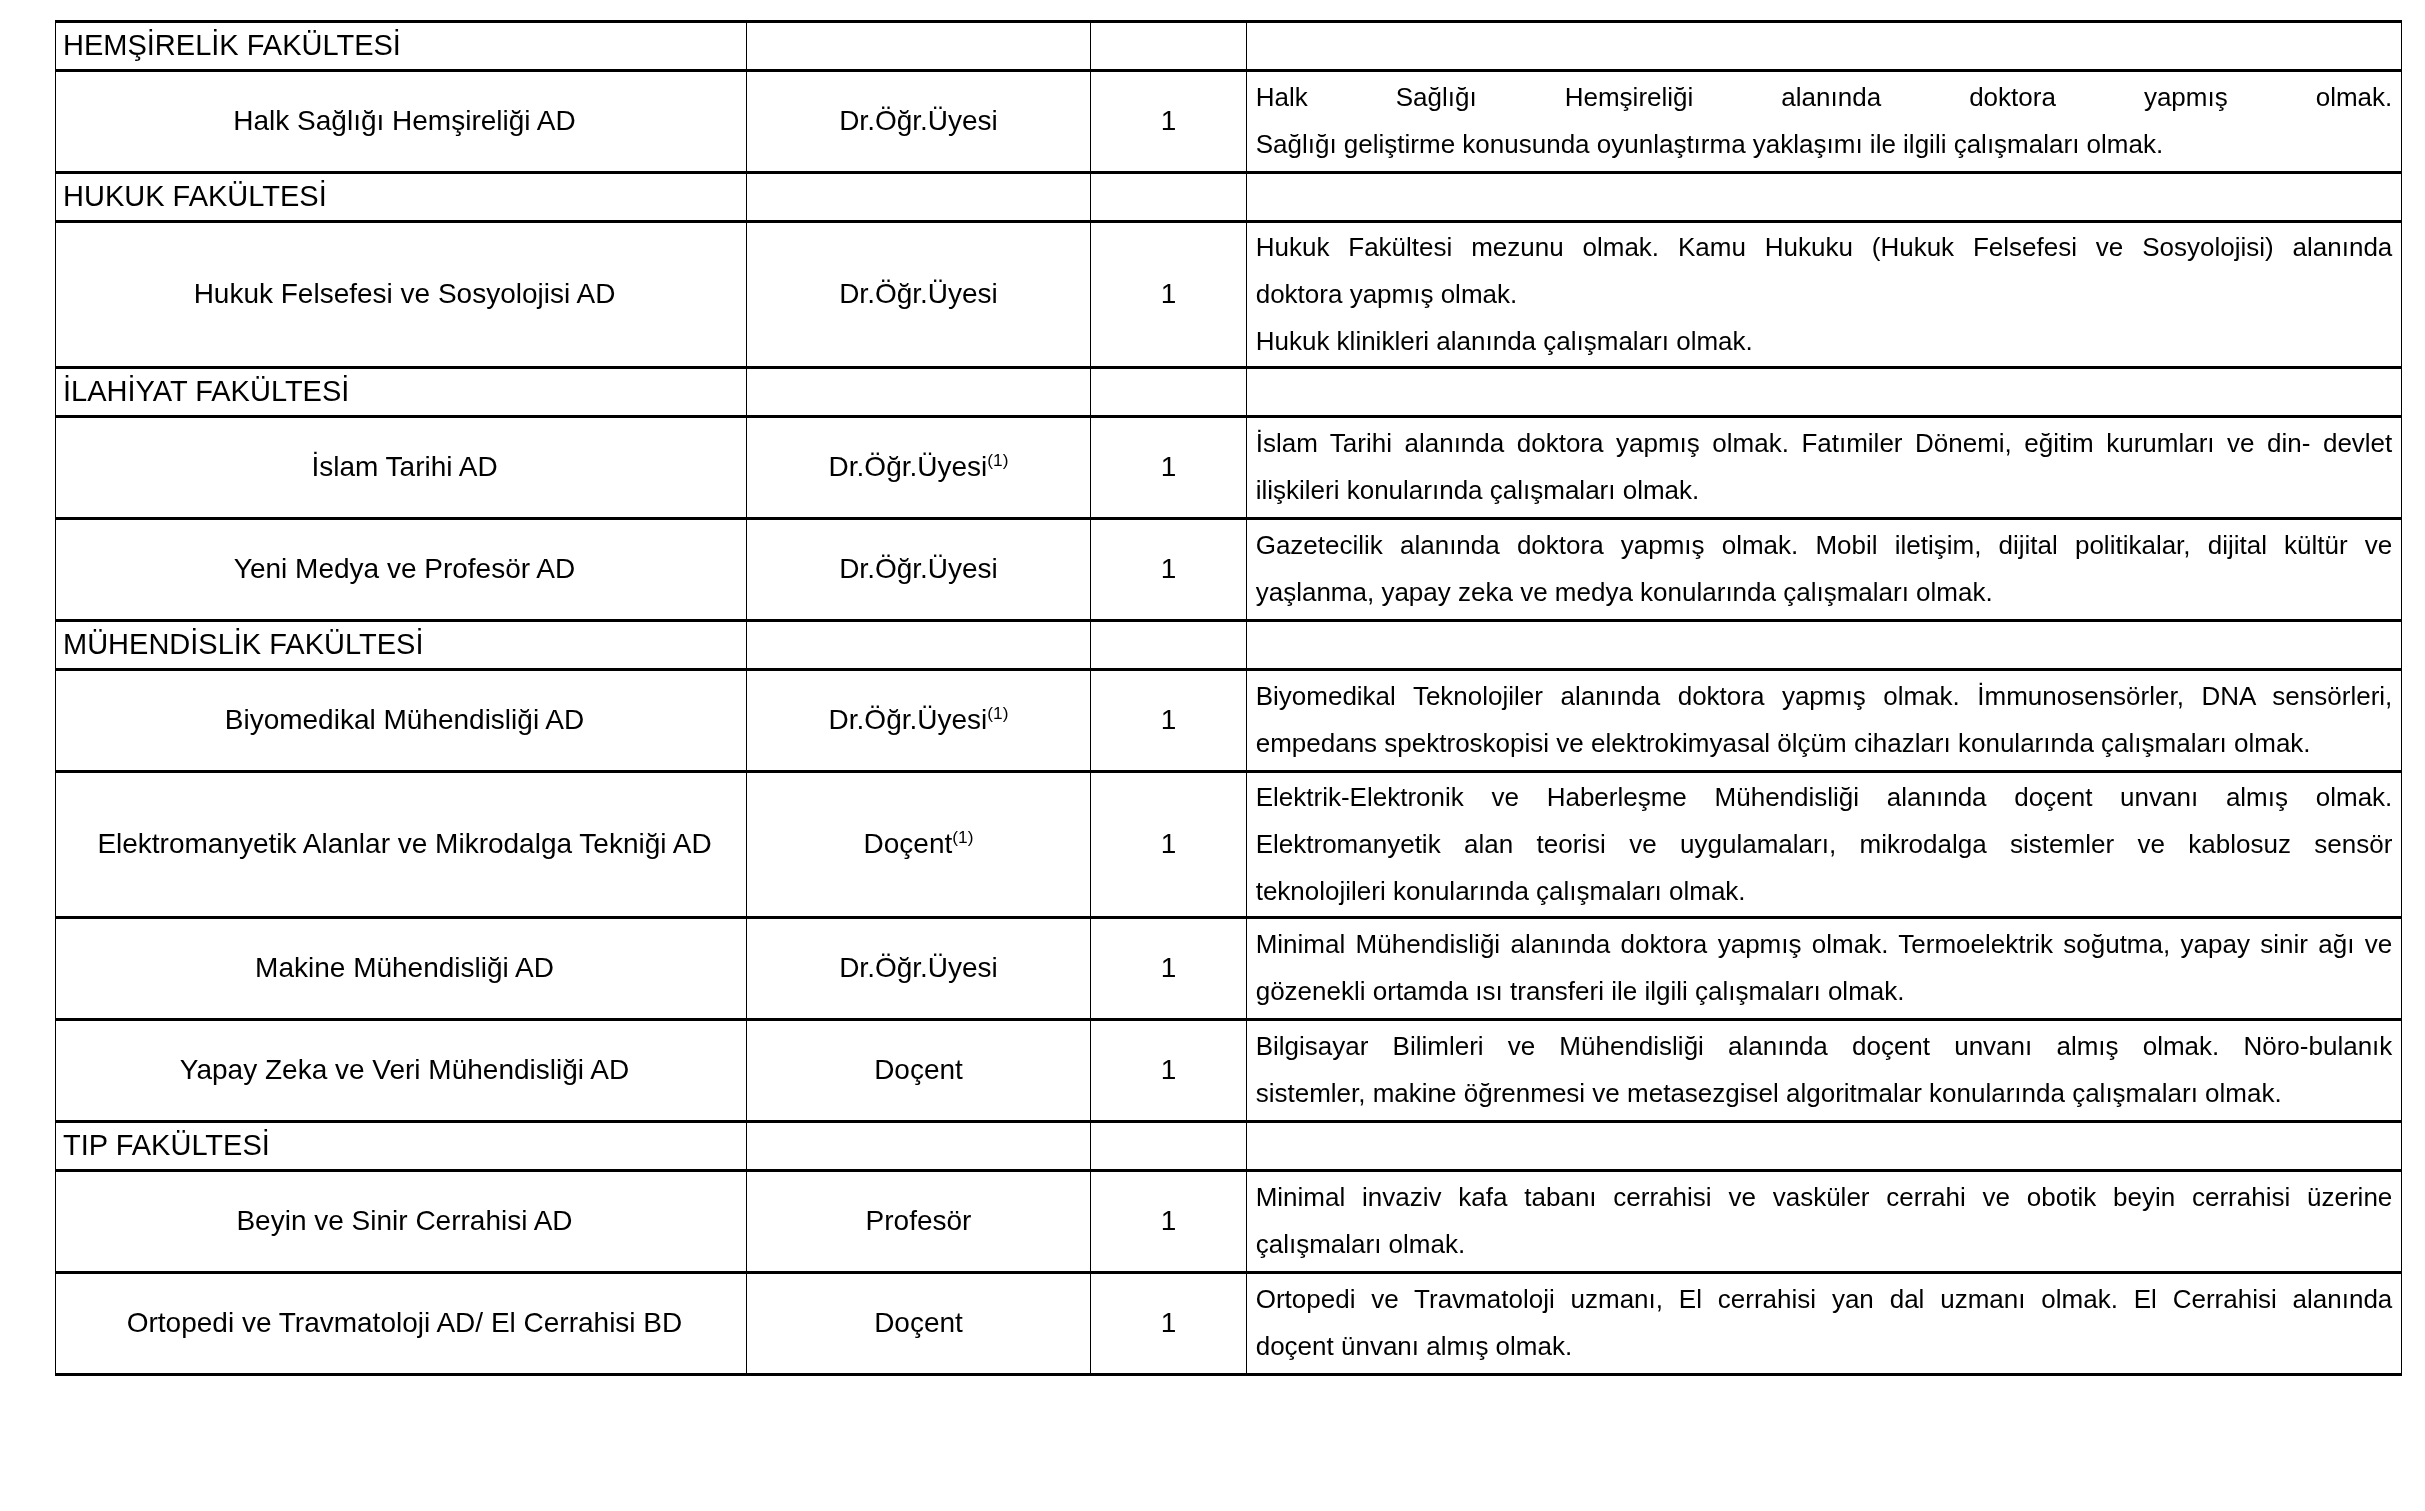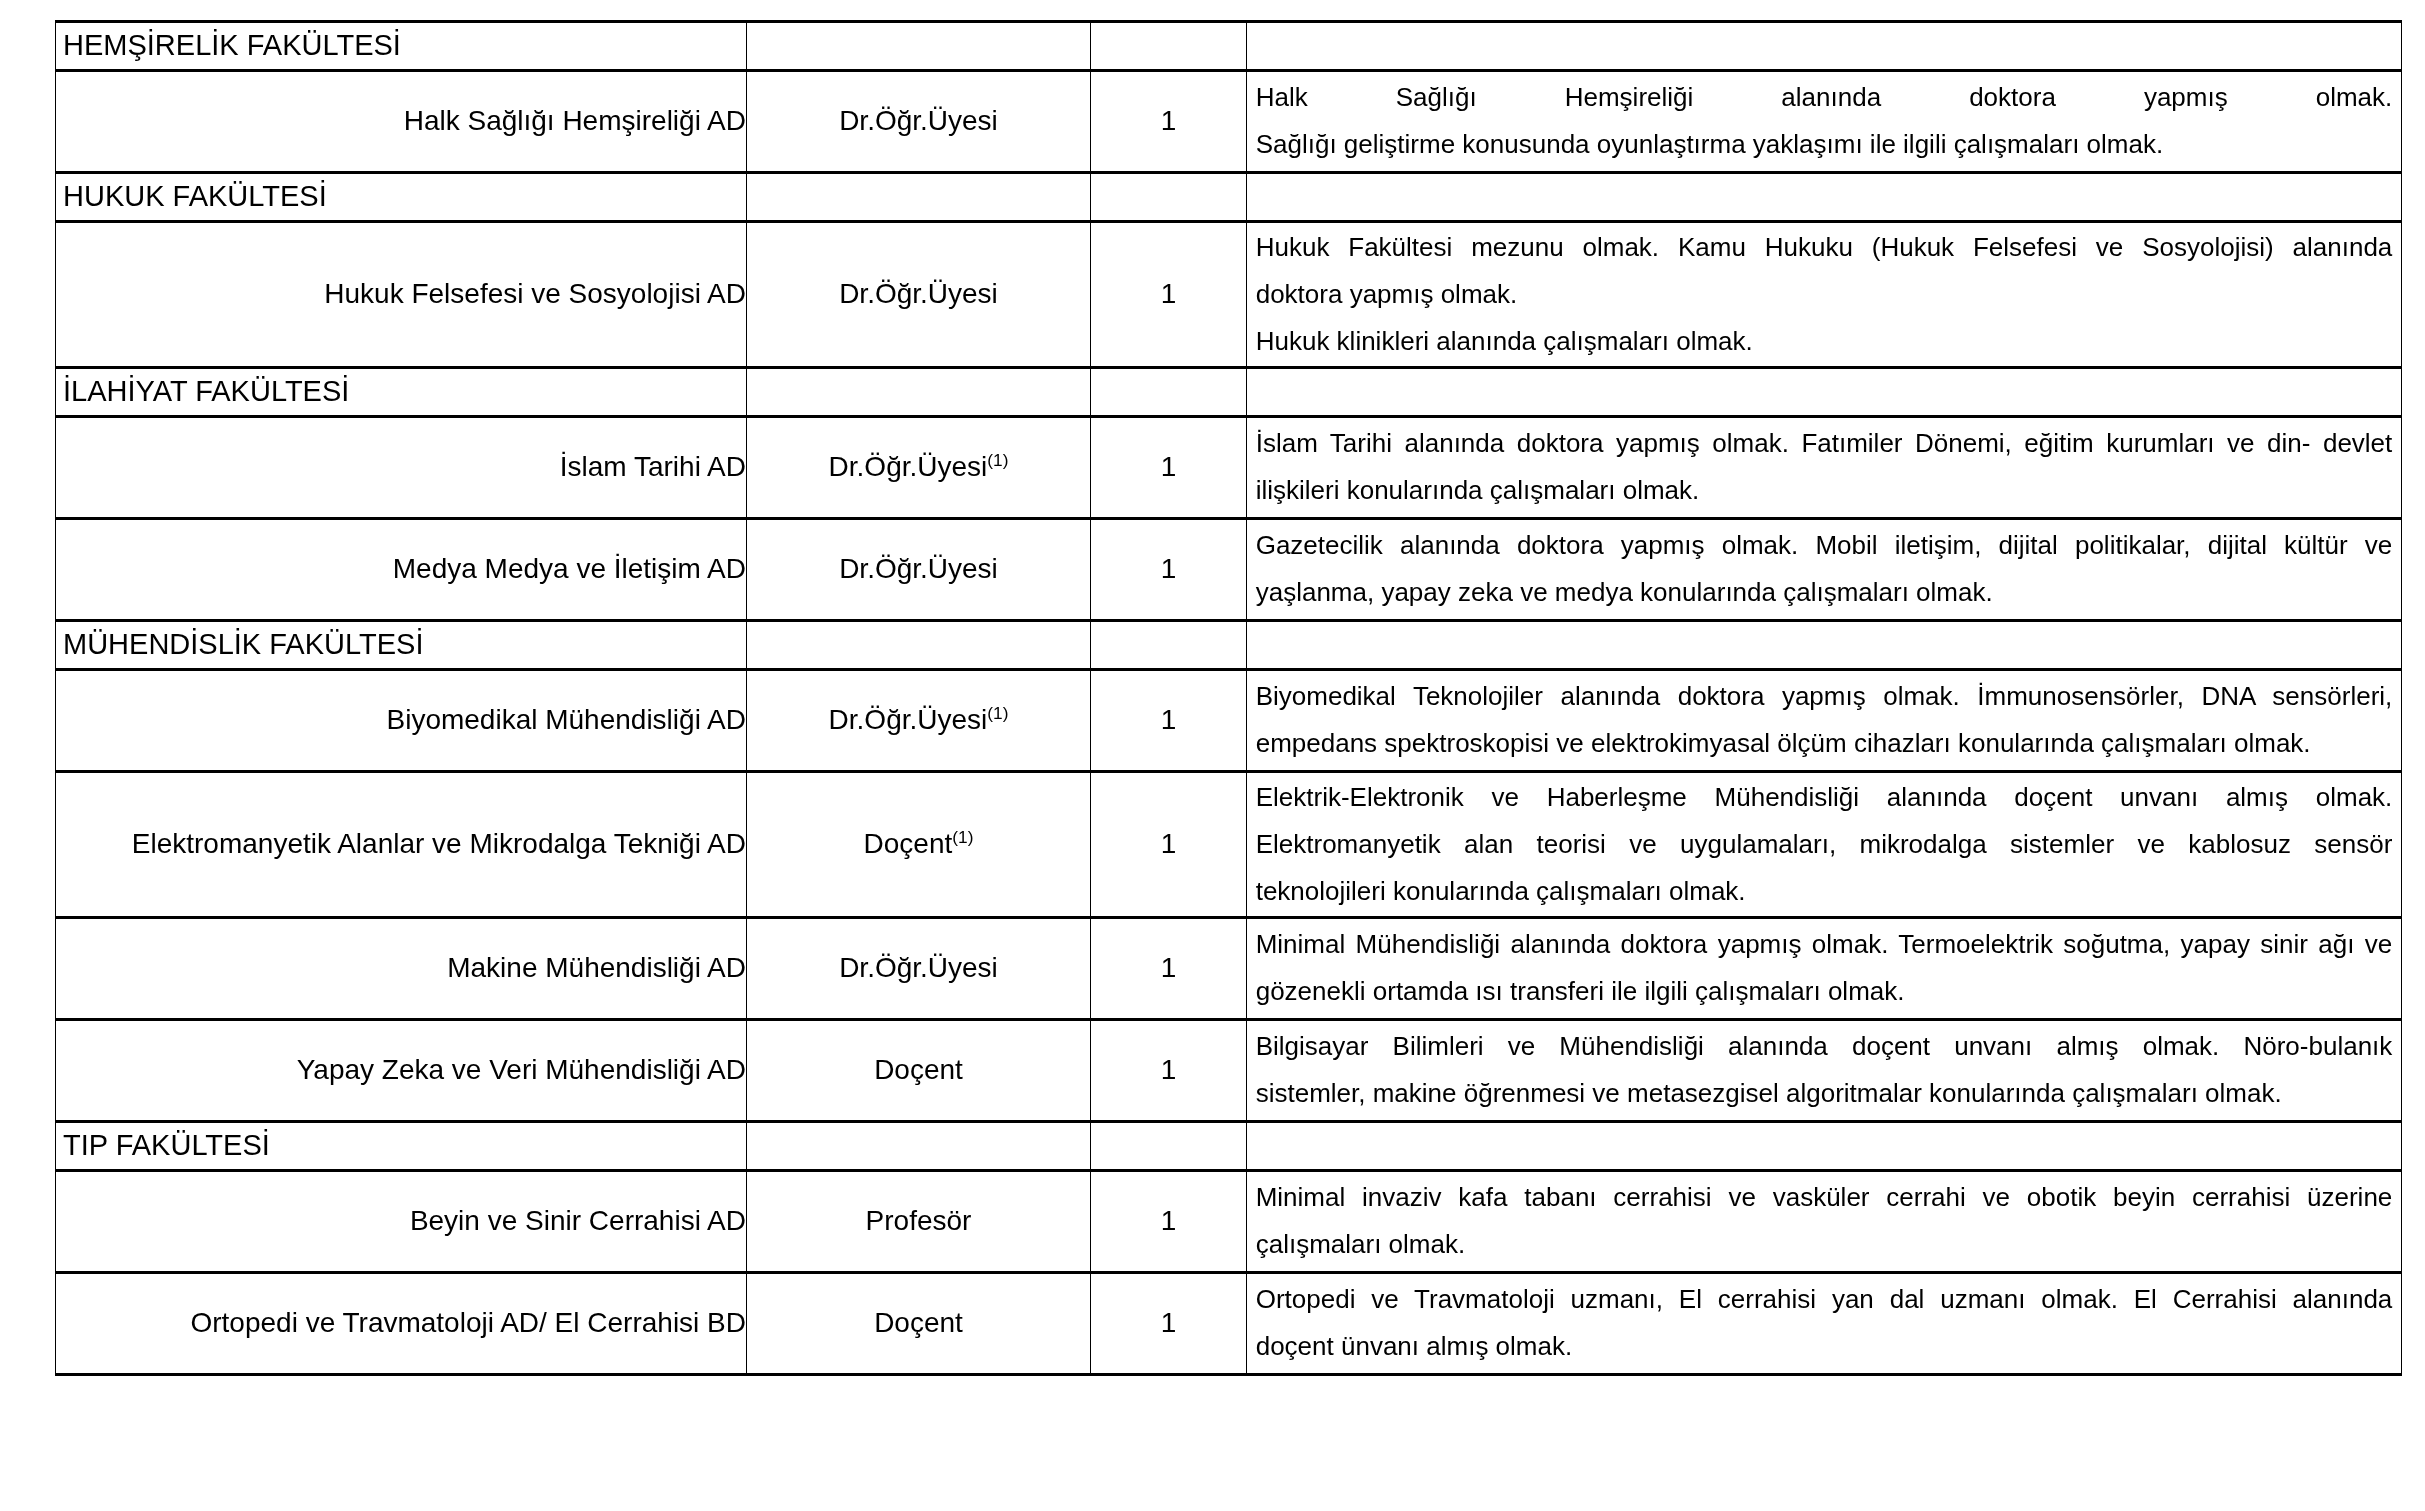--- a/index.html
+++ b/index.html
@@ -24,21 +24,21 @@
     vertical-align:middle;
     padding:0;
     overflow:hidden;
   }
   tr.row-section{height:49px;}
   tr.row-2{height:102px;}
   tr.row-3{height:146px;}
   td.unit-cell{
     font-size:28px;
     padding-left:7px;
-    text-align:right;
+    text-align:center;
   }
   td.section-cell{
     font-size:29px;
     padding-left:7px;
     text-align:left;
   }
   td.title-cell{
     font-size:28px;
     text-align:center;
   }
@@ -118,21 +118,21 @@
         <tr class="row-2">
           <td class="unit-cell">İslam Tarihi AD</td>
           <td class="title-cell"><span>Dr.Öğr.Üyesi</span><sup class="title-sup">(1)</sup></td>
           <td class="count-cell">1</td>
           <td class="req-cell">
             <div class="req-line fill">İslam Tarihi alanında doktora yapmış olmak. Fatımiler Dönemi, eğitim kurumları ve din- devlet</div>
             <div class="req-line">ilişkileri konularında çalışmaları olmak.</div>
           </td>
         </tr>
         <tr class="row-2">
-          <td class="unit-cell">Medya Medya ve İletişim AD</td>
+          <td class="unit-cell">Yeni Medya ve Profesör AD</td>
           <td class="title-cell"><span>Dr.Öğr.Üyesi</span></td>
           <td class="count-cell">1</td>
           <td class="req-cell">
             <div class="req-line fill">Gazetecilik alanında doktora yapmış olmak. Mobil iletişim, dijital politikalar, dijital kültür ve</div>
             <div class="req-line">yaşlanma, yapay zeka ve medya konularında çalışmaları olmak.</div>
           </td>
         </tr>
         <tr class="row-section">
           <td class="section-cell">MÜHENDİSLİK FAKÜLTESİ</td>
           <td></td>

